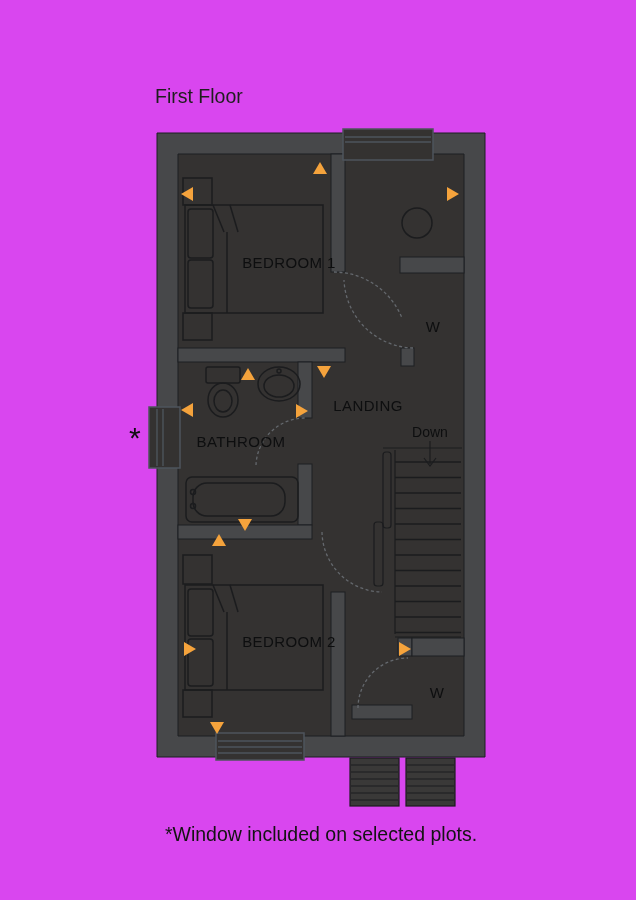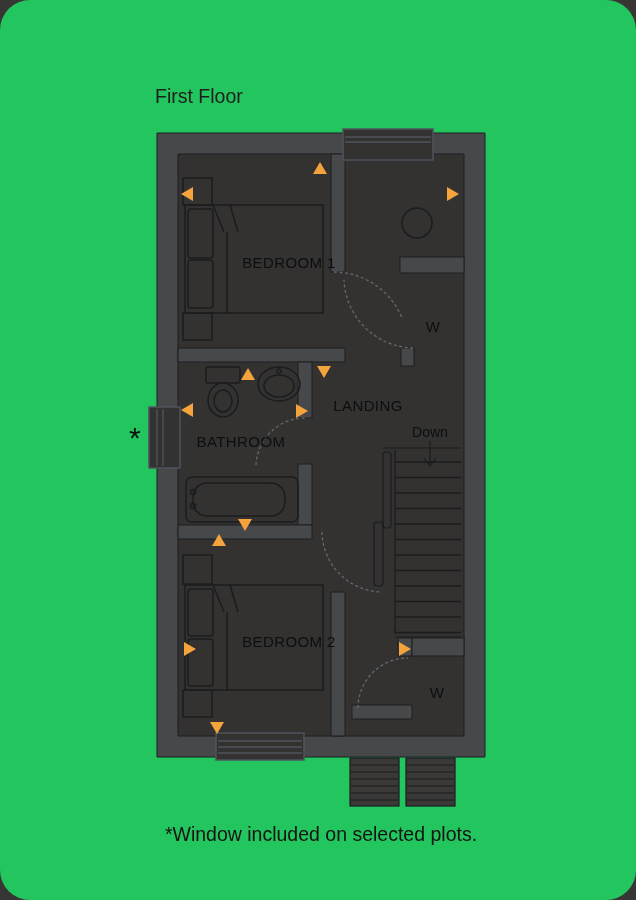--- a/index.html
+++ b/index.html
@@ -1,17 +1,17 @@
 <!DOCTYPE html>
 <html><head>
 <meta charset="utf-8">
 <style>
   html,body{margin:0;padding:0;background:#383634;}
-  .page{position:relative;width:636px;height:900px;background:#22c55e;overflow:hidden;
-        font-family:"Liberation Sans",sans-serif;border-radius:30px;}
+  .page{position:relative;width:636px;height:900px;background:#d946ef;overflow:hidden;
+        font-family:"Liberation Sans",sans-serif;}
   svg text{font-family:"Liberation Sans",sans-serif;}
   .wall{fill:#47484a;stroke:#1d1f22;stroke-width:1;}
   .interior{fill:#343231;}
   .dark-line{stroke:#1b1c1e;stroke-width:1.5;fill:none;}
   .thin-dark{stroke:#1b1c1e;stroke-width:1.2;fill:none;}
   .window-frame{fill:#343231;stroke:#4d545c;stroke-width:1.5;}
   .slate-line{stroke:#4d545c;stroke-width:1.4;fill:none;}
   .arc-line{stroke:#64686d;stroke-width:1.3;fill:none;stroke-dasharray:3 2.5;}
   .room-label{fill:#0d0e0f;font-size:15px;letter-spacing:.4px;text-anchor:middle;}
   .small-label{fill:#0d0e0f;font-size:14px;text-anchor:middle;}

